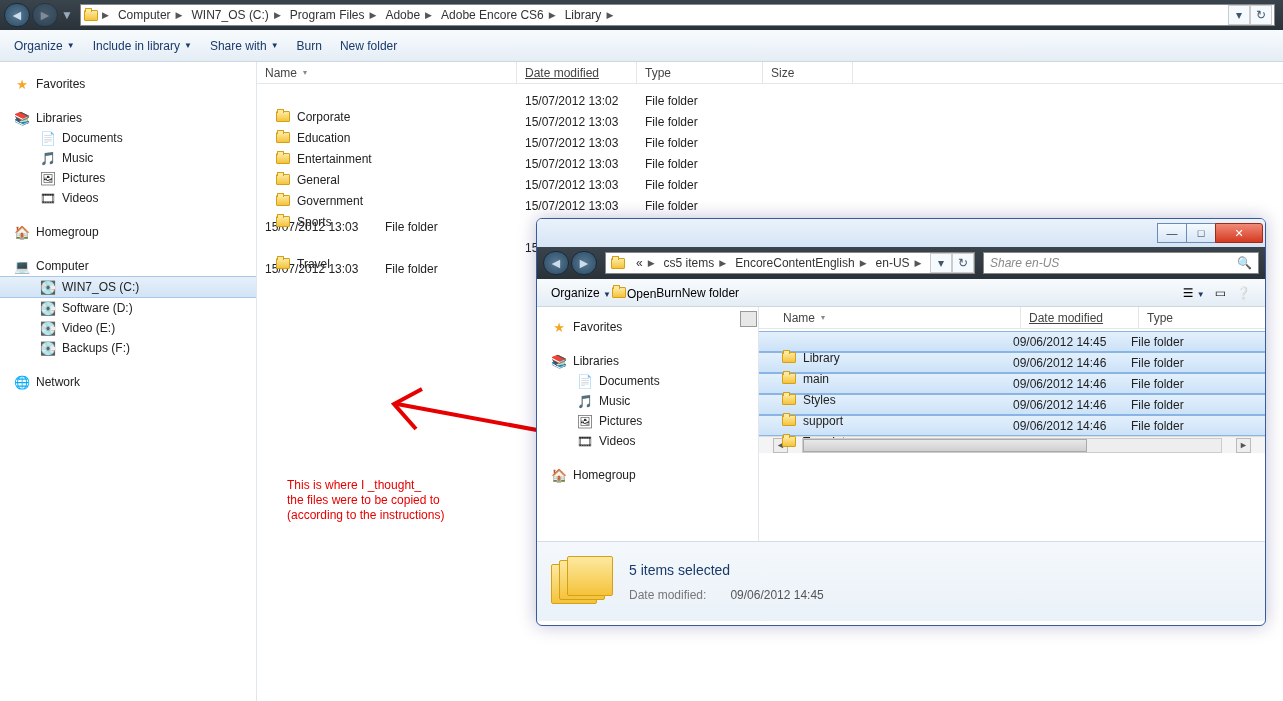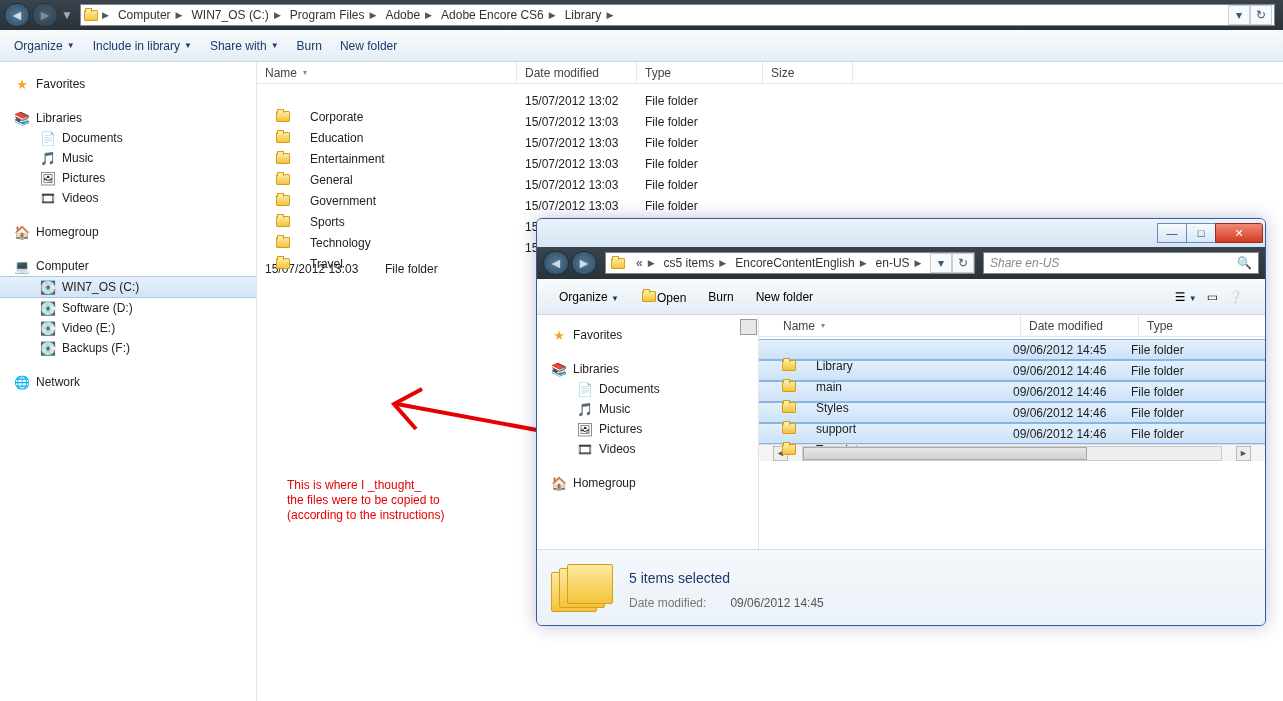--- a/index.html
+++ b/index.html
@@ -25,38 +25,38 @@
 .nav-item.head { padding-left: 14px; font-weight: normal;}
 .nav-item.sub { padding-left: 40px; }
 .nav-item.selected { background: linear-gradient(#e6f0fa, #d2e4f6); border:1px solid #a8c8ea; border-left:none; border-right:none;}
 .icon { width:16px; height:16px; display:inline-flex; align-items:center; justify-content:center; font-size:13px;}
 .star { color:#f5a623;}
 .folder-ico { width:14px; height:11px; background:linear-gradient(#fde9a0,#f5c33b); border-radius:1px; border:1px solid #d4a017; position:relative;}
 .folder-ico::before{content:""; position:absolute; top:-3px; left:0; width:5px; height:3px; background:#fde9a0; border:1px solid #d4a017; border-bottom:none; border-radius:1px 1px 0 0;}
 .content { flex:1; border-left:1px solid #e0e6ec; }
 .col-headers { display:flex; height:22px; border-bottom:1px solid #e6e6e6; color:#444;text-align:right;}
 .col-headers > div { padding:3px 8px; border-right:1px solid #e6e6e6; display:flex; align-items:center; gap:4px;}
-.ch-name{width:260px;} .ch-date{width:120px;} .ch-type{width:126px;} .ch-size{width:90px;}
+.ch-name{width:260px;} .ch-date{width:120px;text-decoration:underline;} .ch-type{width:126px;} .ch-size{width:90px;}
 .file-rows { padding-top:6px;}
 .file-row { display:flex; height:21px; align-items:center; color:#222;}
 .file-row .cell {padding:0 8px; overflow:hidden; white-space:nowrap;}
-.file-row .c-name{width:260px; display:flex; align-items:center; gap:19px; padding-left:18px;margin-top:32px;}
+.file-row .c-name{width:260px; display:flex; align-items:center; gap:6px; padding-left:18px;margin-top:32px;}
 .file-row .c-date{width:120px;} .file-row .c-type{width:126px;} .file-row .c-size{width:90px;}
 
 
 .win2 { position:absolute; left: 536px; top: 218px; width: 730px; height: 408px; z-index: 10;
   border: 1px solid #3a5a9a; background:#fff; box-shadow: 0 0 18px rgba(0,0,100,.25); border-radius: 6px; overflow:hidden;}
 .win2-titlebar { height: 28px; background: linear-gradient(#eaf2fb, #d6e4f5); display:flex; align-items:center; justify-content:flex-end; padding-right:2px;}
 .win-btn { width:30px; height:20px; border:1px solid #6a8ab8; background:linear-gradient(#f5faff,#d8e6f5); color:#234; display:flex; align-items:center; justify-content:center; margin-left:-1px; font-size:11px; cursor:pointer;}
 .win-btn.close { background:linear-gradient(#f08a78,#d43a20); color:#fff; border-color:#a02a18; border-radius:0 3px 0 0; width:48px;}
 .win-btn.min { border-radius: 0;}
 .win2-nav { height: 32px; background: linear-gradient(#3a444c, #2a3239); display:flex; align-items:center; gap:2px; padding:0 6px;}
 .win2-bc { flex:0 0 370px; height:22px; background:#fff; border:1px solid #888; display:flex; align-items:center; margin:0 6px;}
 .win2-search { flex:1; height:22px; background:#fff; border:1px solid #888; display:flex; align-items:center; padding:0 6px; color:#888; justify-content:space-between;}
-.win2-toolbar { height:36px; background:linear-gradient(#f8fbfd,#e4edf5); border-bottom:1px solid #ccd7e0; display:flex; align-items:center; gap:22px; padding:0 22px;}
+.win2-toolbar { height:28px; background:linear-gradient(#f8fbfd,#e4edf5); border-bottom:1px solid #ccd7e0; display:flex; align-items:center; padding:0 14px;}
 .win2-toolbar .right { margin-left:auto; display:flex; gap:10px;}
 .win2-body { display:flex; height: calc(100% - 28px - 32px - 32px - 80px);}
 .win2-nav-pane { width:240px; padding:10px 0; overflow:hidden; border-right:1px solid #e0e6ec; position:relative;}
 .win2-nav-pane::after{content:""; position:absolute; right:1px; top:4px; width:15px; height:14px; border:1px solid #999; background:#e8e8e8;}
 .win2-content { flex:1; }
 .win2 .col-headers { padding-left: 16px;}
 .win2 .ch-name{width:246px;} .win2 .ch-date{width:118px;} .win2 .ch-type{flex:1; border-right:none;}
 .win2 .file-row { background: linear-gradient(#e3f0fc, #cce2f8); border:1px solid #8ab4e4; border-left:none; border-right:none; margin:0;}
 .win2 .file-row .c-name{width:246px; padding-left:22px;} .win2 .file-row .c-date{width:118px;}
 .win2-scroll { height:17px; border-top:1px solid #ddd; display:flex; align-items:center; padding:0 14px; background:#f4f4f4;}
@@ -260,26 +260,20 @@
               <span class="icon">
                 <span class="folder-ico"></span>
               </span>
               <span>Sports</span>
             </div>
             <div class="cell c-date">15/07/2012 13:03</div>
             <div class="cell c-type">File folder</div>
             <div class="cell c-size"></div>
           </div>
           <div class="file-row">
-            <div class="cell c-name">
-              <span class="icon">
-                <span class="folder-ico"></span>
-              </span>
-              <span>Technology</span>
-            </div>
             <div class="cell c-date">15/07/2012 13:03</div>
             <div class="cell c-type">File folder</div>
             <div class="cell c-size"></div>
           </div>
           <div class="file-row">
             <div class="cell c-name">
               <span class="icon">
                 <span class="folder-ico"></span>
               </span>
               <span>Travel</span>

